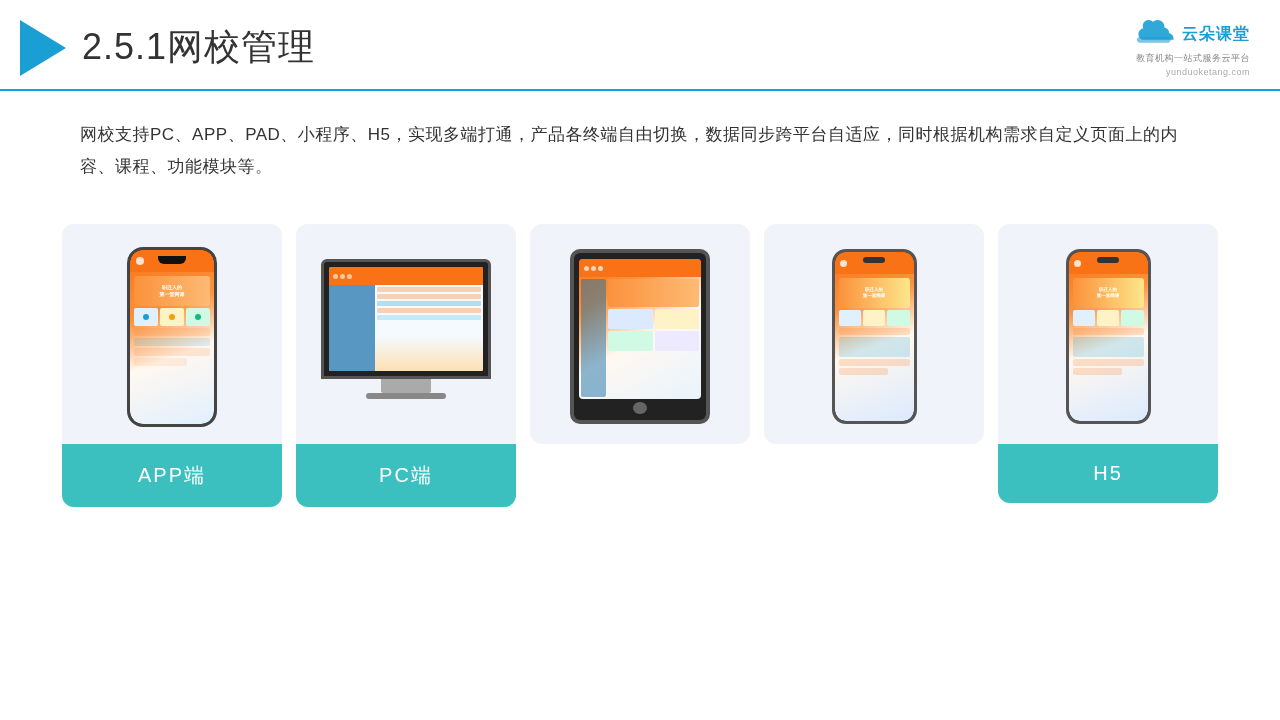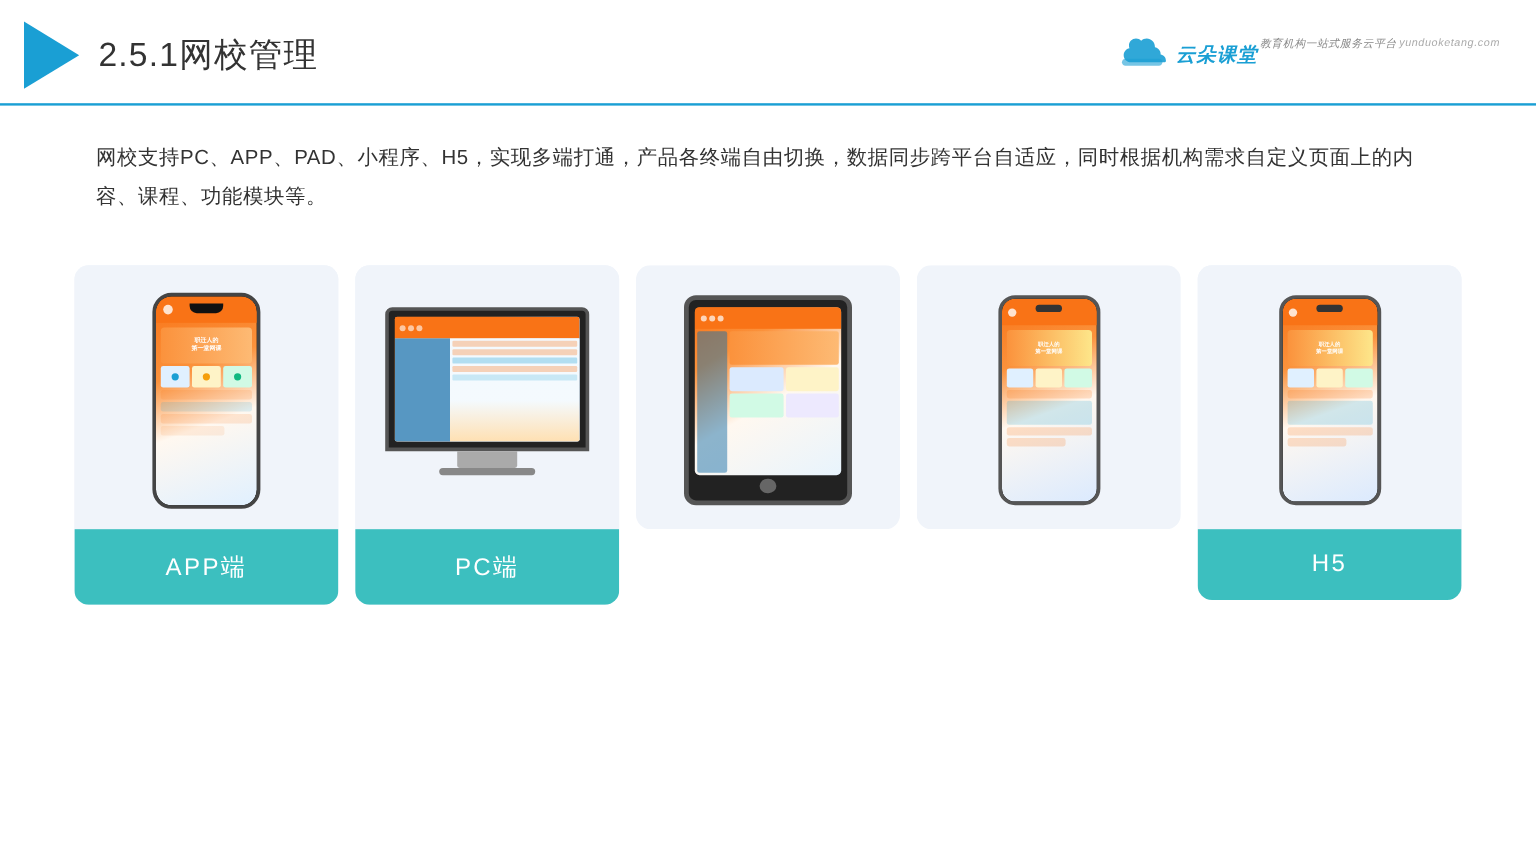--- a/index.html
+++ b/index.html
@@ -26,37 +26,36 @@
       gap: 16px;
     }
     .play-icon {
       width: 0;
       height: 0;
       border-top: 28px solid transparent;
       border-bottom: 28px solid transparent;
       border-left: 46px solid #1a9fd4;
     }
     .header-title {
-      font-size: 28px;
+      font-size: 36px;
       font-weight: bold;
       color: #222;
       letter-spacing: 1px;
     }
     .header-title span {
       color: #333;
       font-weight: normal;
     }
 
     
     .logo-area {
       display: flex;
-      flex-direction: row;
-      align-items: flex-start;
-      gap: 2px;
-      font-style: italic;
+      flex-direction: column;
+      align-items: flex-end;
+      gap: 2px;
     }
     .logo-cloud {
       display: flex;
       align-items: center;
       gap: 4px;
     }
     .cloud-svg {
       width: 44px;
       height: 32px;
     }

